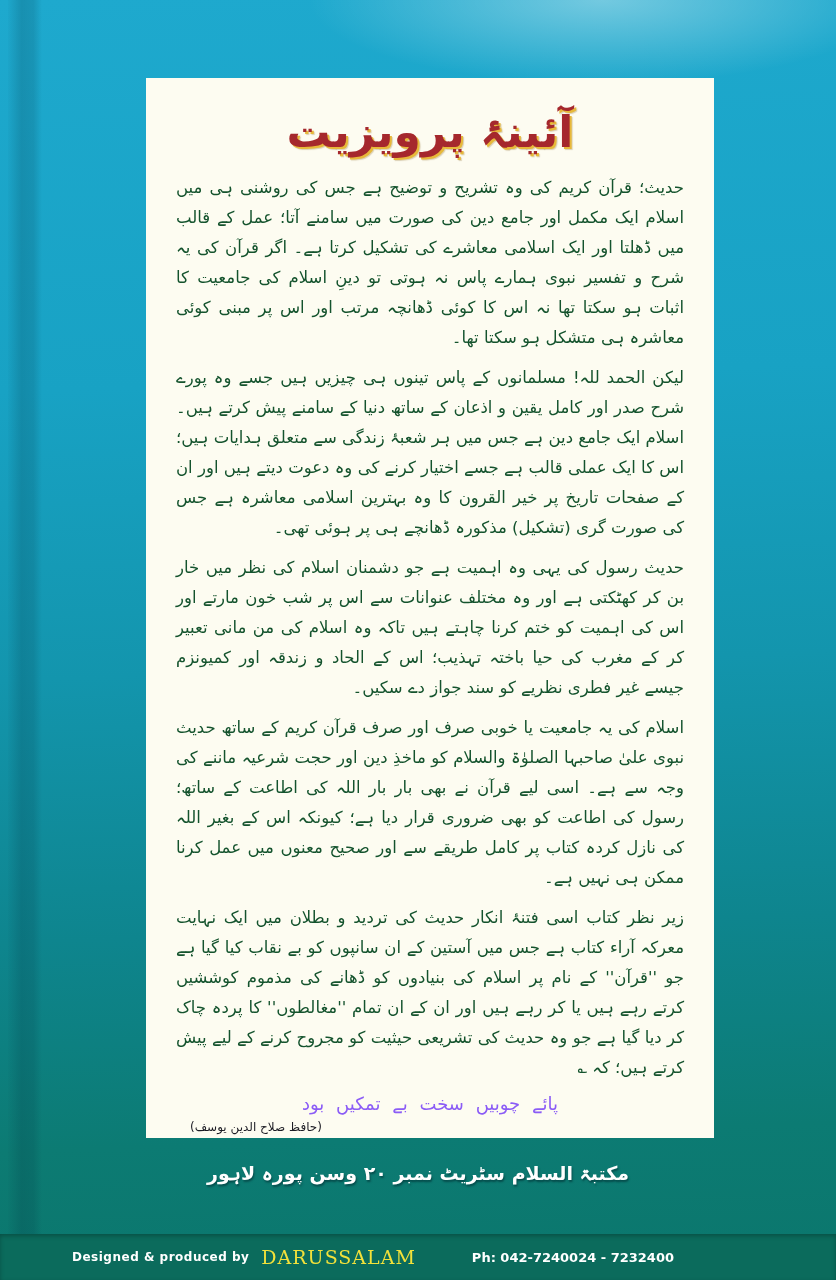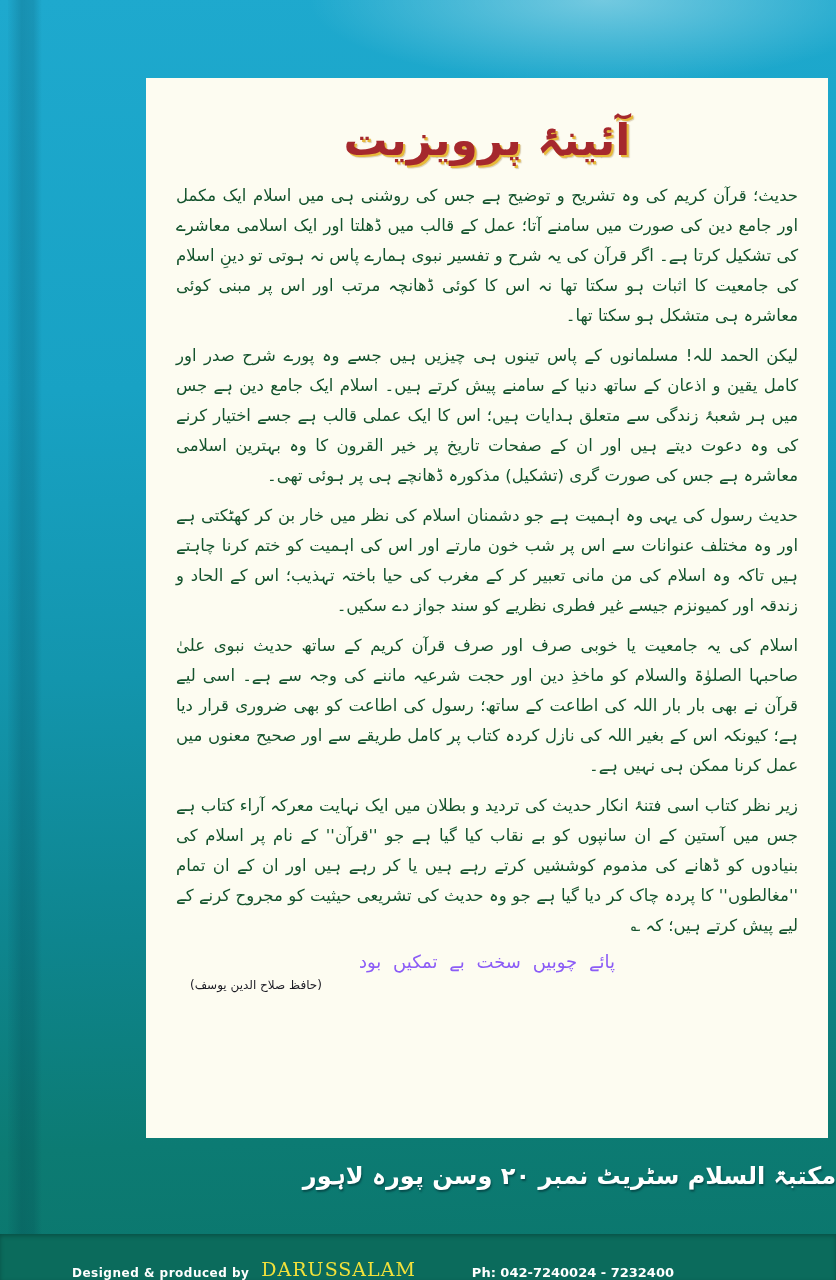--- a/index.html
+++ b/index.html
@@ -8,22 +8,22 @@
     font-family:"DejaVu Sans",sans-serif;
     background:linear-gradient(178deg,#1ea9ce 0%,#18a2c4 30%,#1395ad 52%,#0e858e 72%,#0c7b73 88%,#0b766c 100%);
   }
   
   .glare{position:absolute;left:0;top:0;right:0;height:220px;pointer-events:none;
     background:radial-gradient(ellipse 420px 120px at 72% 0%,rgba(255,255,255,.38),rgba(255,255,255,0) 70%);}
   .spine{position:absolute;left:8px;top:0;width:34px;height:100%;
     background:linear-gradient(90deg,rgba(0,45,60,.02),rgba(0,45,60,.20) 40%,rgba(0,45,60,.16) 75%,rgba(0,45,60,0));}
   
   .panel{
-    position:absolute;left:146px;top:78px;width:682px;height:1060px;
-    background:#fdfcf1;box-sizing:border-box;padding:32px 30px 10px 30px;
+    position:absolute;left:146px;top:78px;width:568px;height:1060px;
+    background:#fdfcf1;box-sizing:border-box;padding:24px 30px 10px 30px;
     direction:rtl;overflow:hidden;
   }
   .tooth{position:absolute;pointer-events:none;}
   .t-top{left:0;right:0;top:-13px;height:14px;background-repeat:repeat-x;background-size:18px 14px;
     background-image:linear-gradient(45deg,#fdfcf1 8px,transparent 0),linear-gradient(-45deg,#fdfcf1 8px,transparent 0);}
   .t-bottom{left:0;right:0;bottom:-13px;height:14px;background-repeat:repeat-x;background-size:18px 14px;
     background-image:linear-gradient(135deg,#fdfcf1 8px,transparent 0),linear-gradient(225deg,#fdfcf1 8px,transparent 0);}
   .t-left{top:0;bottom:0;left:-13px;width:14px;background-repeat:repeat-y;background-size:14px 18px;
     background-image:linear-gradient(225deg,#fdfcf1 8px,transparent 0),linear-gradient(315deg,#fdfcf1 8px,transparent 0);}
   .t-right{top:0;bottom:0;right:-13px;width:14px;background-repeat:repeat-y;background-size:14px 18px;
@@ -35,28 +35,28 @@
     text-shadow:2px 2px 0 #e7b93a,3px 3px 1px rgba(120,80,0,.25);
   }
   .body-text p{
     margin:10px 0 7px 0;font-size:16.5px;line-height:1.82;color:#14532d;
     text-align:justify;text-justify:inter-word;
   }
   .couplet{margin:10px 0 6px 0;text-align:center;font-size:18px;color:#8b5cf6;word-spacing:6px;}
   .signature{margin:6px 0 0 0;text-align:left;padding-left:14px;font-size:12px;color:#1c1c24;}
 
   .publisher{
-    position:absolute;left:0;right:0;top:1162px;direction:rtl;
-    color:#ffffff;font-size:24px;font-weight:bold;letter-spacing:1px;
+    position:absolute;left:0;right:0;top:1162px;text-align:center;direction:rtl;
+    color:#ffffff;font-size:19px;font-weight:bold;letter-spacing:1px;
     text-shadow:1px 2px 2px rgba(0,40,45,.55);
   }
   .footer-bar{
     position:absolute;left:0;right:0;bottom:0;height:46px;background:#0b6b5c;
     box-shadow:inset 0 2px 4px rgba(0,0,0,.25);
-    display:flex;align-items:flex-end;padding-left:72px;box-sizing:border-box;gap:12px;
+    display:flex;align-items:center;padding-left:72px;box-sizing:border-box;gap:12px;
   }
   .credit{color:#ffffff;font-size:12px;font-weight:bold;letter-spacing:.5px;}
   .brand{color:#f2e13a;font-size:19px;font-weight:normal;font-family:"DejaVu Serif",serif;letter-spacing:1px;}
   .phone{color:#ffffff;font-size:13px;font-weight:bold;margin-left:44px;}
 </style>
 </head>
 <body>
 
 <div class="glare"></div>
 <div class="spine"></div>

